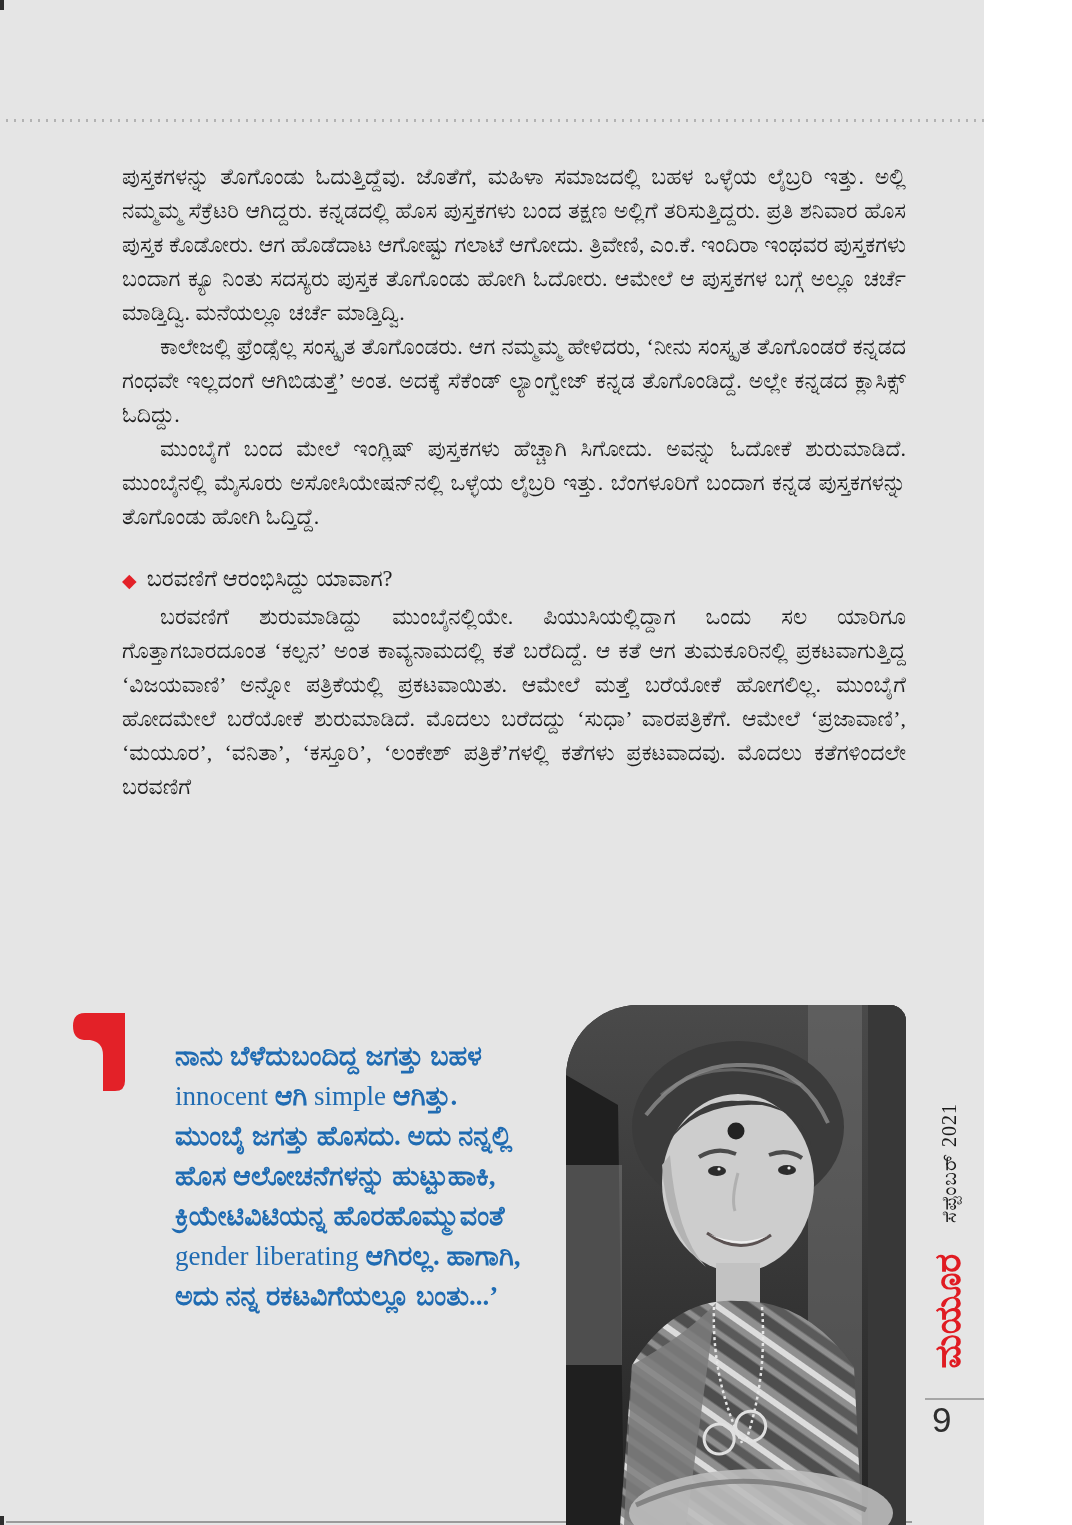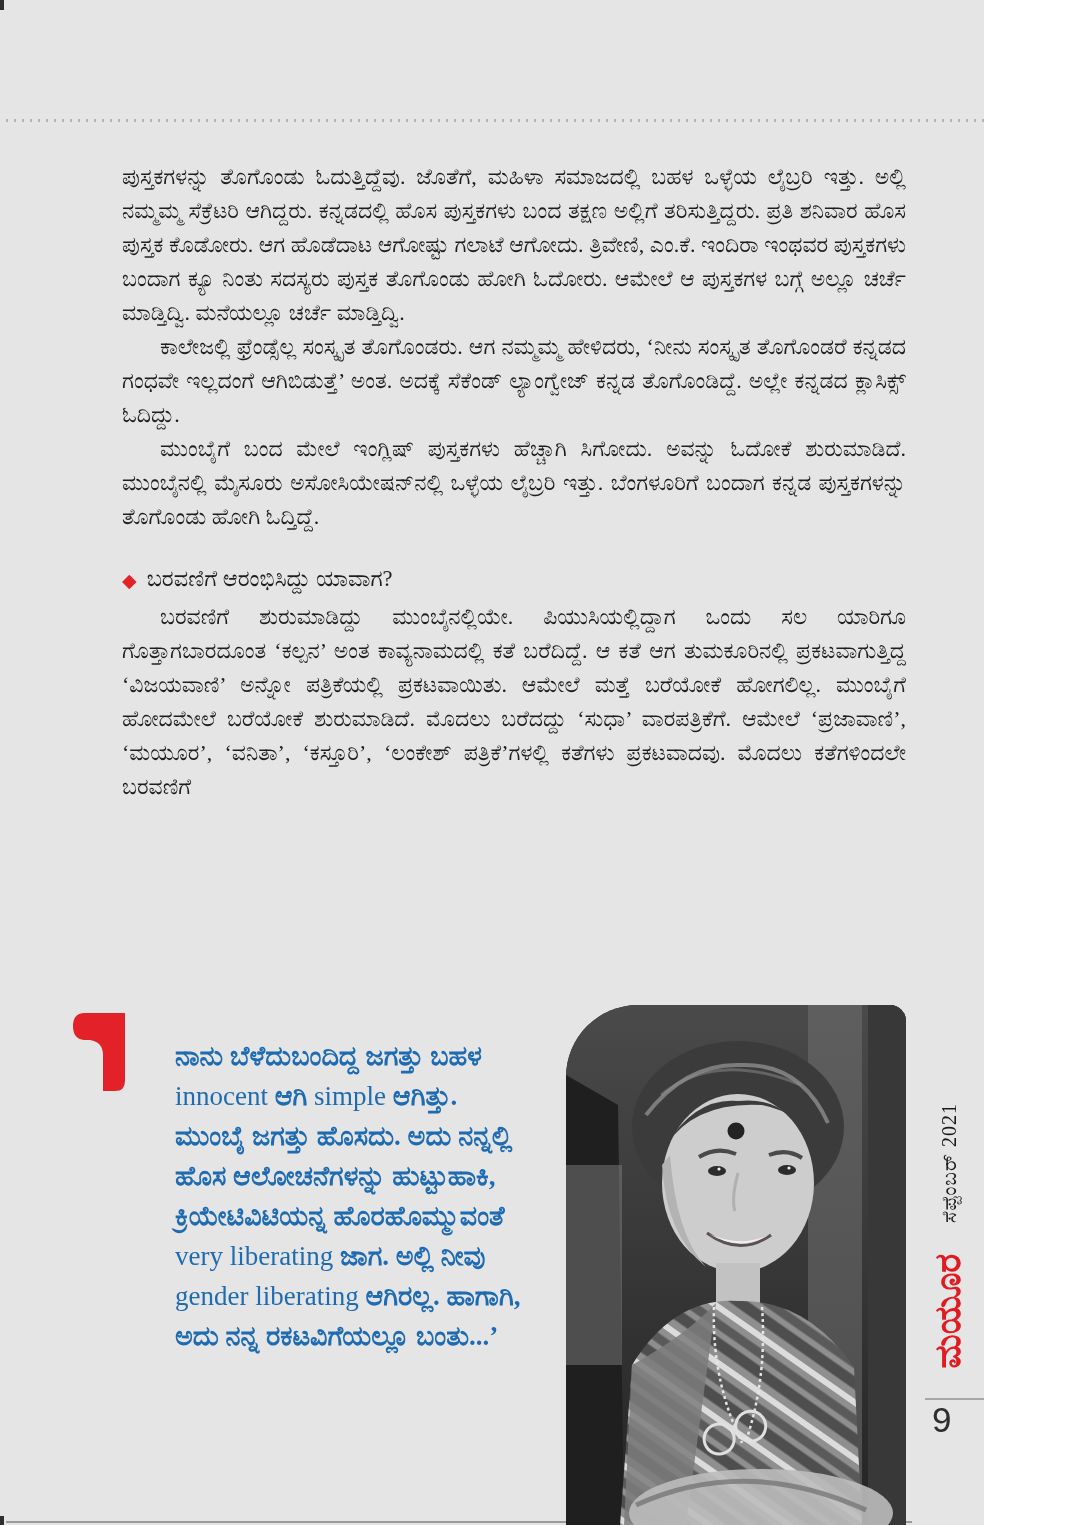--- a/index.html
+++ b/index.html
@@ -76,21 +76,20 @@
     <svg width="52" height="78" viewBox="0 0 52 78" aria-hidden="true">
       <path d="M12,0 H52 V68 Q52,78 42,78 H30 V42 Q30,29 17,27 H11 Q0,26 0,13 Q0,0 12,0 Z" fill="#e32128"></path>
     </svg>
   </div>
   <div class="quote">
       <div class="qline"><span class="seg-kn">ನಾನು ಬೆಳೆದುಬಂದಿದ್ದ ಜಗತ್ತು ಬಹಳ</span></div>
       <div class="qline"><span class="seg-en">innocent</span><span class="seg-kn"> ಆಗಿ </span><span class="seg-en">simple</span><span class="seg-kn"> ಆಗಿತ್ತು.</span></div>
       <div class="qline"><span class="seg-kn">ಮುಂಬೈ ಜಗತ್ತು ಹೊಸದು. ಅದು ನನ್ನಲ್ಲಿ</span></div>
       <div class="qline"><span class="seg-kn">ಹೊಸ ಆಲೋಚನೆಗಳನ್ನು ಹುಟ್ಟುಹಾಕಿ,</span></div>
       <div class="qline"><span class="seg-kn">ಕ್ರಿಯೇಟಿವಿಟಿಯನ್ನ ಹೊರಹೊಮ್ಮುವಂತೆ</span></div>
-      <div class="qline"><span class="seg-en">very liberating</span><span class="seg-kn"> ಜಾಗ. ಅಲ್ಲಿ ನೀವು</span></div>
       <div class="qline"><span class="seg-en">gender liberating</span><span class="seg-kn"> ಆಗಿರಲ್ಲ. ಹಾಗಾಗಿ,</span></div>
       <div class="qline"><span class="seg-kn">ಅದು ನನ್ನ ರಕಟವಿಗೆಯಲ್ಲೂ ಬಂತು...’</span></div>
     </div>
 
   <div class="photo" aria-label="black-and-white portrait of a smiling woman with a bindi, wearing a striped sari">
     <svg width="340" height="520" viewBox="0 0 340 520" role="img">
       <defs>
         <linearGradient id="bg" x1="0" y1="0" x2="0" y2="1">
           <stop offset="0" stop-color="#4a4a4a"></stop>
             <stop offset="1" stop-color="#242424"></stop>

